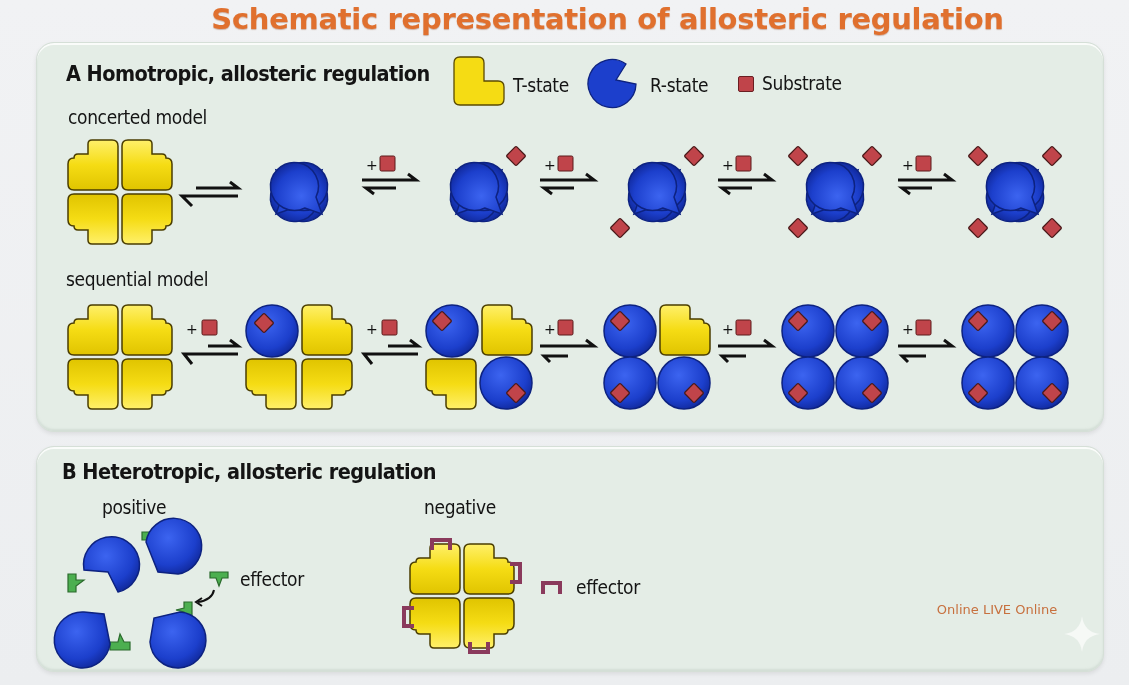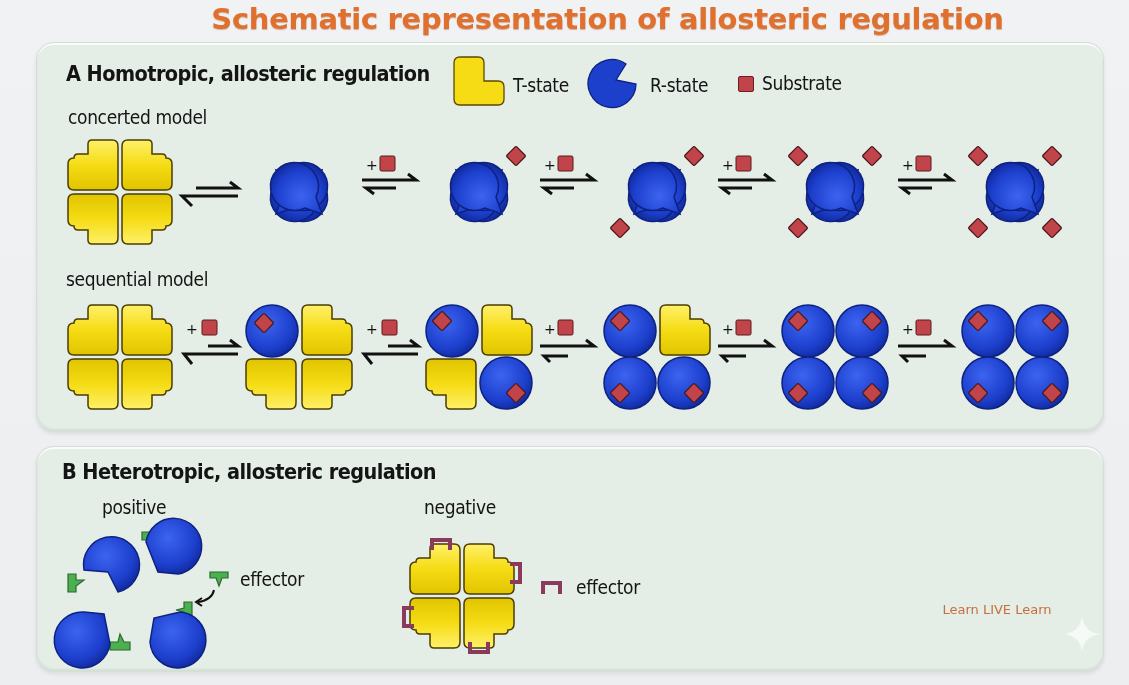--- a/index.html
+++ b/index.html
@@ -339,17 +339,17 @@
     <path d="M12 72 L2 72 L2 90 L12 90"></path>
     <path d="M68 106 L68 116 L86 116 L86 106"></path>
   </g>
 </svg>
 <svg class="abs" style="left:540px; top:580px;" width="24" height="16">
   <path d="M3 14 L3 3 L20 3 L20 14" fill="none" stroke="#8a3a5c" stroke-width="4"></path>
 </svg>
 <div class="txt sub" style="left:576px; top:576px;">effector</div>
 
 <div class="brand">
-  <div class="brand-tag">Learn LIVE Learn</div>
+  <div class="brand-tag">Online LIVE Online</div>
 </div>
 <svg class="abs" style="left:1064px; top:616px;" width="36" height="36">
   <path d="M18 0 Q20 16 36 18 Q20 20 18 36 Q16 20 0 18 Q16 16 18 0 Z" fill="#f7faf7" opacity="0.9"></path>
 </svg>
 
 </body></html>

